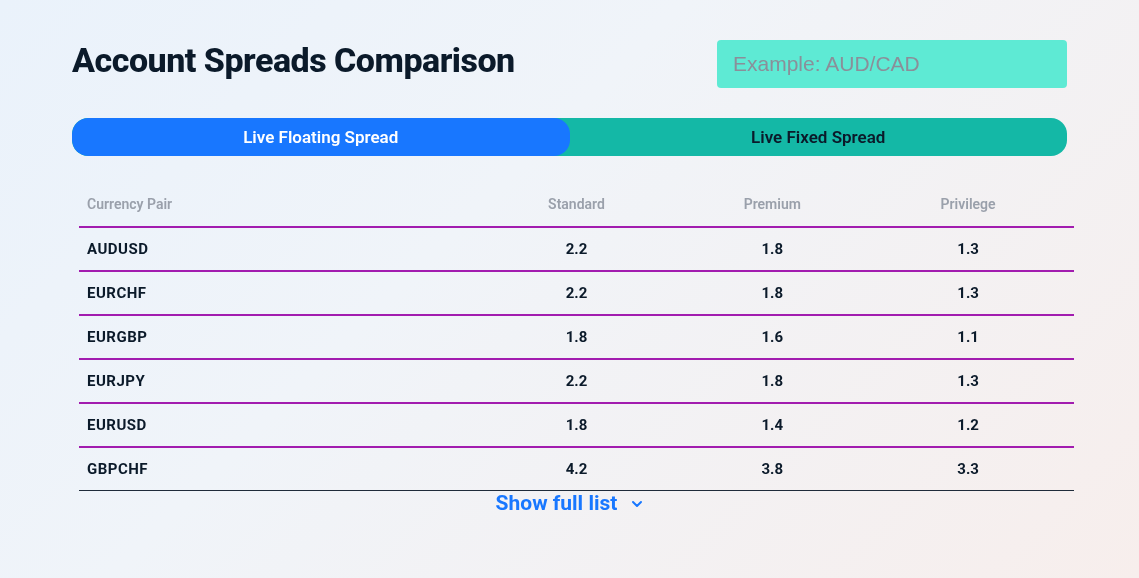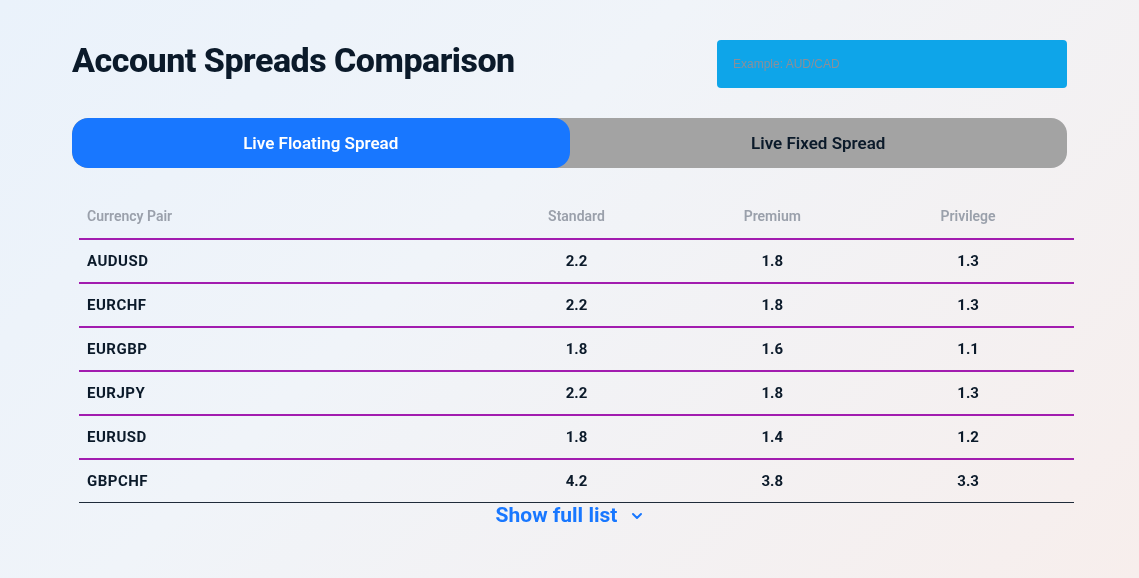--- a/index.html
+++ b/index.html
@@ -18,36 +18,36 @@
 }
 .title {
   font-size: 34px;
   font-weight: 800;
   color: #0b1a2a;
   letter-spacing: -0.5px;
 }
 .search-box {
   width: 350px;
   height: 48px;
-  background: #0ea5e9;
+  background: #5eead4;
   border: none;
   border-radius: 4px;
   padding: 0 16px;
-  font-size: 12px;
+  font-size: 21px;
   color: #333;
   outline: none;
 }
 .search-box::placeholder { color: #8a8f99; }
 .tabs {
   display: flex;
-  background: #a3a3a3;
+  background: #14b8a6;
   border-radius: 16px;
   overflow: hidden;
   margin-bottom: 30px;
-  height: 50px;
+  height: 38px;
   justify-content: space-between;
 }
 .tab {
   flex: 1;
   display: flex;
   align-items: center;
   justify-content: center;
   font-size: 17px;
   font-weight: 600;
   cursor: pointer;

